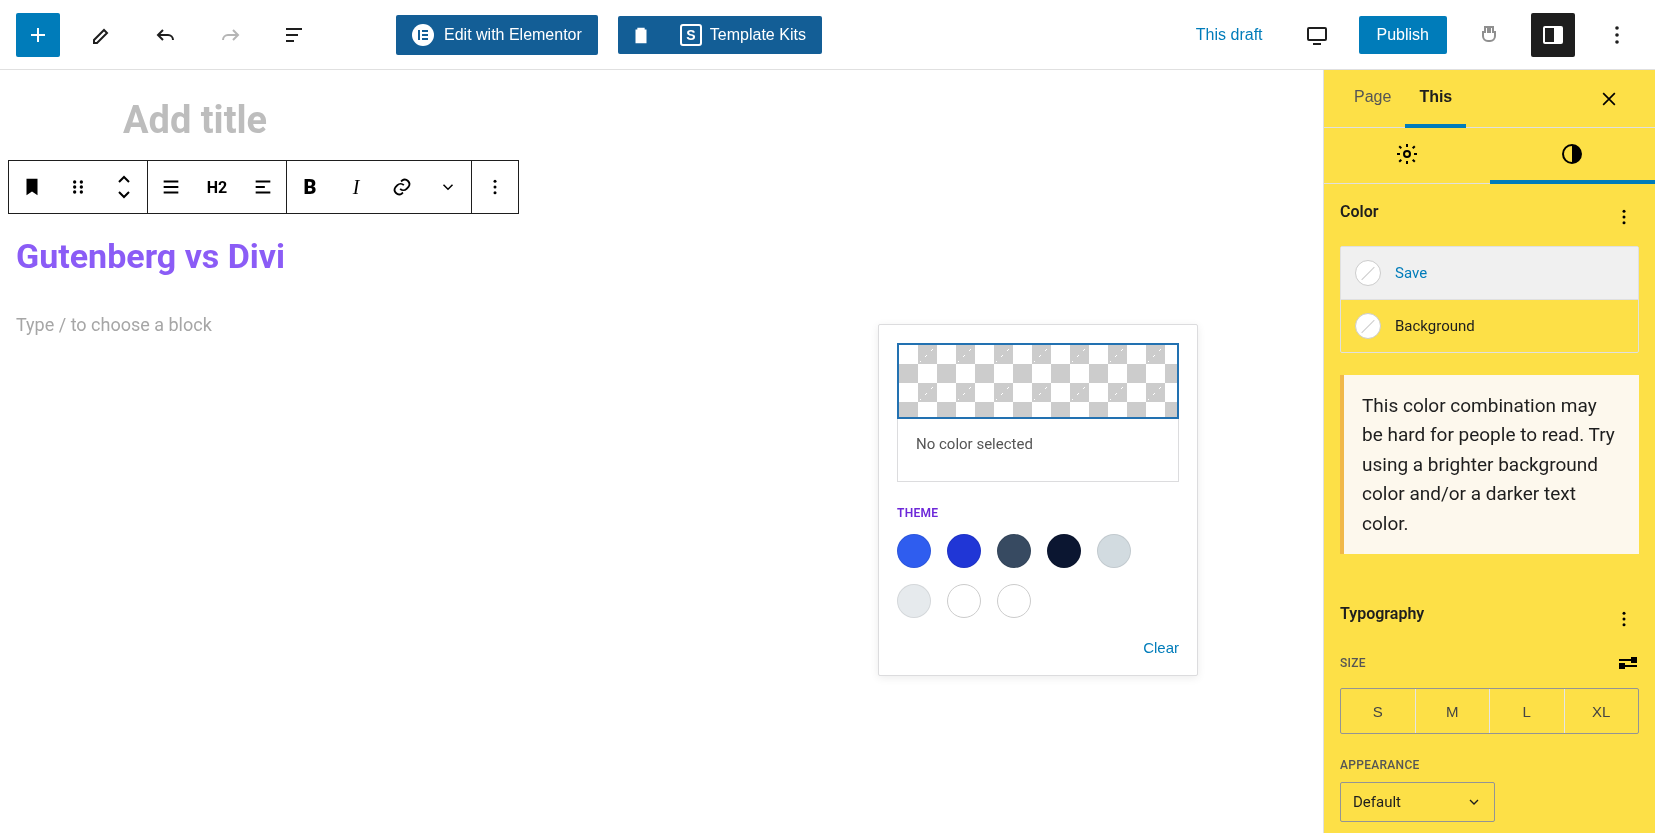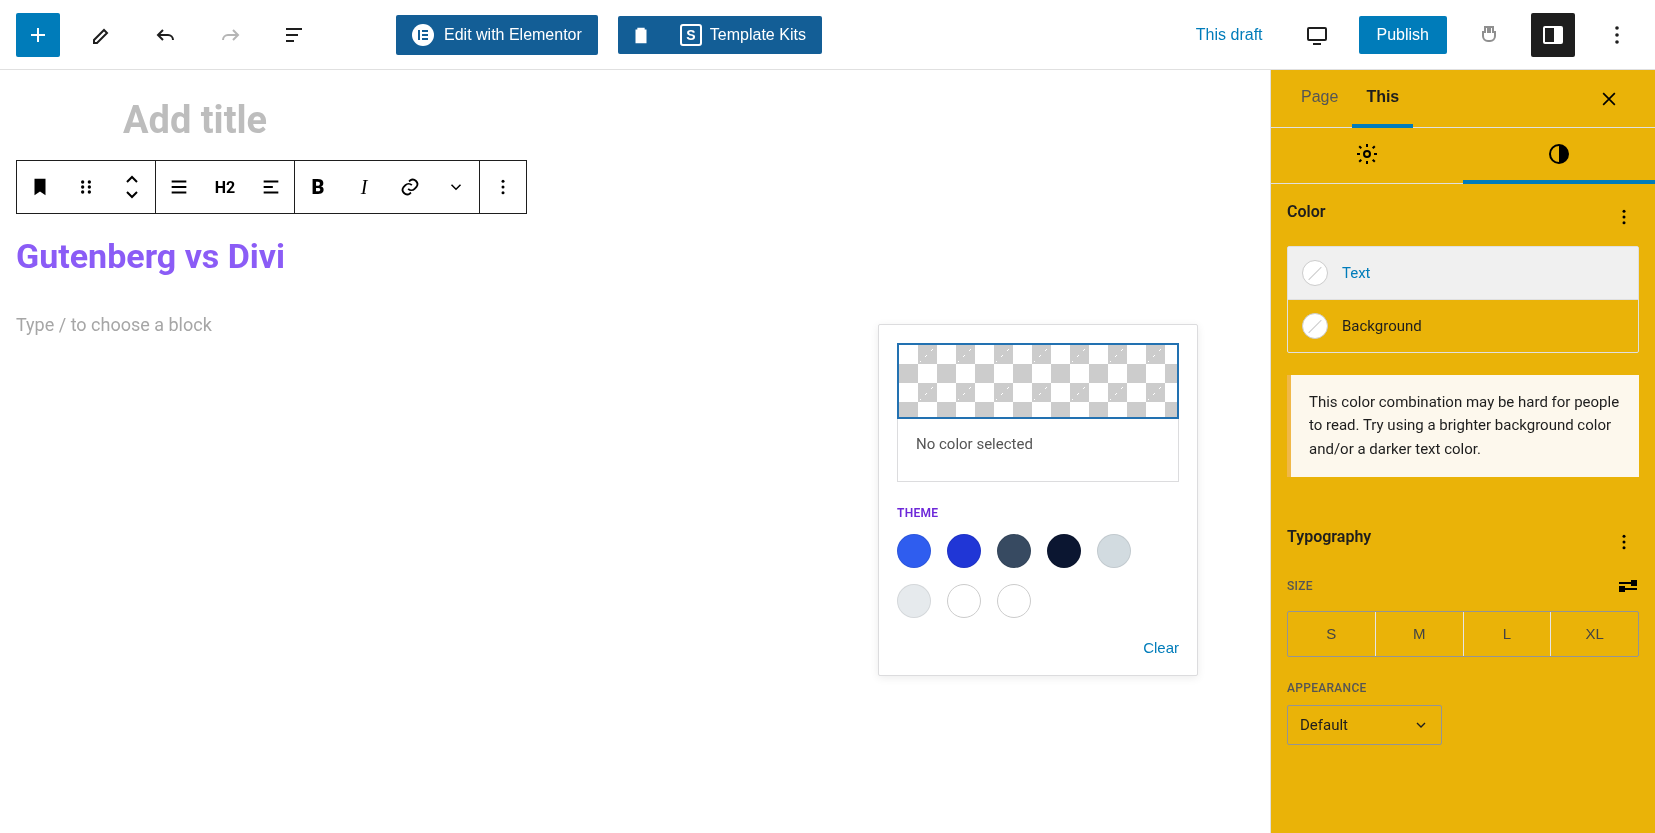--- a/index.html
+++ b/index.html
@@ -19,40 +19,40 @@
 .top-spacer { flex: 1; }
 .link-btn { background: none; border: none; color: #007cba; font-size: 16px; cursor: pointer; padding: 8px 12px; }
 .publish-btn { background: #007cba; color: #fff; border: none; padding: 10px 18px; font-size: 16px; border-radius: 2px; cursor: pointer; }
 
 
 .main-wrap { display: flex; height: calc(833px - 70px); }
 .canvas { flex: 1; position: relative; padding: 28px 8px; }
 
 .title-placeholder { font-size: 38px; font-weight: 700; color: #bdbdbd; margin: 0 0 18px 115px; }
 
-.block-toolbar { display: inline-flex; border: 1px solid #1e1e1e; background: #fff; height: 54px; margin-left: 8px; }
+.block-toolbar { display: inline-flex; border: 1px solid #1e1e1e; background: #fff; height: 54px; }
 .block-toolbar .group { display: flex; align-items: center; border-right: 1px solid #1e1e1e; }
 .block-toolbar .group:last-child { border-right: none; }
 .block-toolbar .tbtn { width: 46px; height: 52px; display: inline-flex; align-items: center; justify-content: center; background: #fff; border: none; cursor: pointer; font-family: inherit; }
 
 .heading-text { font-size: 34px; font-weight: 700; color: #8b5cf6; margin: 22px 0 0 8px; }
 .prompt-text { font-size: 18px; color: #a6a6a6; margin: 38px 0 0 8px; }
 
 
 .popover { position: absolute; top: 254px; left: 878px; width: 320px; background: #fff; border: 1px solid #dcdcde; border-radius: 2px; box-shadow: 0 2px 8px rgba(0,0,0,0.08); padding: 18px; }
 .popover .swatch-preview { height: 76px; border: 2px solid #2271b1; background-image: linear-gradient(45deg,#ccc 25%,transparent 25%),linear-gradient(-45deg,#ccc 25%,transparent 25%),linear-gradient(45deg,transparent 75%,#ccc 75%),linear-gradient(-45deg,transparent 75%,#ccc 75%); background-size: 38px 38px; background-position: 0 0,0 19px,19px -19px,-19px 0; }
 .popover .preview-card { border: 1px solid #dcdcde; border-top: none; padding: 16px 18px 28px; margin-bottom: 24px; color: #555; font-size: 15px; }
 .popover .section-label { font-size: 12px; font-weight: 600; color: #6d28d9; letter-spacing: 0.3px; margin-bottom: 14px; }
 .popover .swatches { display: flex; flex-wrap: wrap; gap: 16px; margin-bottom: 20px; }
 .popover .swatch { width: 34px; height: 34px; border-radius: 50%; cursor: pointer; border: 1px solid rgba(0,0,0,0.08); }
 .popover .clear-row { text-align: right; }
 .popover .clear-link { background: none; border: none; color: #007cba; font-size: 15px; cursor: pointer; }
 
 
-.sidebar { width: 385px; border-left: 1px solid #e0e0e0; background: #eab308; overflow-y: auto; }
+.sidebar { width: 332px; border-left: 1px solid #e0e0e0; background: #fde047; overflow-y: auto; }
 .tabs { display: flex; align-items: center; border-bottom: 1px solid #e0e0e0; padding: 0 16px; position: relative; }
 .tab { padding: 18px 14px; font-size: 16px; color: #555; border: none; background: none; cursor: pointer; border-bottom: 4px solid transparent; margin-bottom: -1px; }
 .tab.active { font-weight: 600; color: #1e1e1e; border-bottom-color: #007cba; }
 .tab-close { margin-left: auto; width: 40px; height: 40px; background: none; border: none; cursor: pointer; font-size: 22px; }
 .subtabs { display: flex; border-bottom: 1px solid #e0e0e0; }
 .subtab { flex: 1; height: 56px; display: flex; align-items: center; justify-content: center; background: none; border: none; cursor: pointer; border-bottom: 4px solid transparent; margin-bottom: -1px; }
 .subtab.active { border-bottom-color: #007cba; }
 
 .panel-section { padding: 18px 16px 4px; }
 .section-head { display: flex; justify-content: space-between; margin-bottom: 14px; }
@@ -62,21 +62,21 @@
 .color-rows { border: 1px solid #e0e0e0; border-radius: 2px; margin-bottom: 22px; }
 .color-row { display: flex; align-items: center; gap: 14px; padding: 13px 14px; cursor: pointer; border-bottom: 1px solid #e0e0e0; }
 .color-row:last-child { border-bottom: none; }
 .color-row.active { background: #f0f0f0; }
 .color-row.active .row-label { color: #007cba; }
 .row-label { font-size: 15px; }
 .empty-swatch { width: 26px; height: 26px; border-radius: 50%; border: 1px solid #ccc; position: relative; background: #fff; flex-shrink: 0; }
 .empty-swatch::before { content: ''; position: absolute; left: 3px; right: 3px; top: 50%; border-top: 1px solid #e06; transform: rotate(-45deg); }
 .empty-swatch::before { border-top: 1px solid #ccc; }
 
-.notice { background: #fdf8ed; border-left: 4px solid #f0b849; padding: 16px 18px; font-size: 15px; line-height: 1.55; color: #1e1e1e; margin-bottom: 28px; }
+.notice { background: #fdf8ed; border-left: 4px solid #f0b849; padding: 16px 18px; font-size: 19px; line-height: 1.55; color: #1e1e1e; margin-bottom: 28px; }
 
 .size-row { display: flex; align-items: center; justify-content: space-between; margin-bottom: 10px; }
 .size-row .label { font-size: 12px; color: #555; font-weight: 500; letter-spacing: 0.3px; }
 .radio-seg { display: flex; border: 1px solid #949494; border-radius: 2px; height: 46px; margin-bottom: 24px; }
 .radio-seg button { flex: 1; background: none; border: none; cursor: pointer; font-size: 15px; color: #444; }
 .radio-seg button + button { border-left: 1px solid #e5e5e5; }
 
 .appearance-label { font-size: 12px; color: #555; font-weight: 500; letter-spacing: 0.3px; margin-bottom: 10px; }
 .select-box { display: inline-flex; align-items: center; justify-content: space-between; border: 1px solid #949494; border-radius: 2px; padding: 10px 12px; width: 155px; cursor: pointer; font-size: 15px; }
 
@@ -292,21 +292,21 @@
             <svg width="20" height="20" viewBox="0 0 24 24">
               <circle cx="12" cy="5" r="1.8" fill="currentColor"></circle>
               <circle cx="12" cy="12" r="1.8" fill="currentColor"></circle>
               <circle cx="12" cy="19" r="1.8" fill="currentColor"></circle>
             </svg>
           </button>
       </div>
       <div class="color-rows">
         <div class="color-row active">
           <span class="empty-swatch"></span>
-          <span class="row-label">Text</span>
+          <span class="row-label">Save</span>
         </div>
         <div class="color-row">
           <span class="empty-swatch"></span>
           <span class="row-label">Background</span>
         </div>
       </div>
       <div class="notice">This color combination may be hard for people to read. Try using a brighter background color and/or a darker text color.</div>
     </div>
 
     <div class="panel-section">

